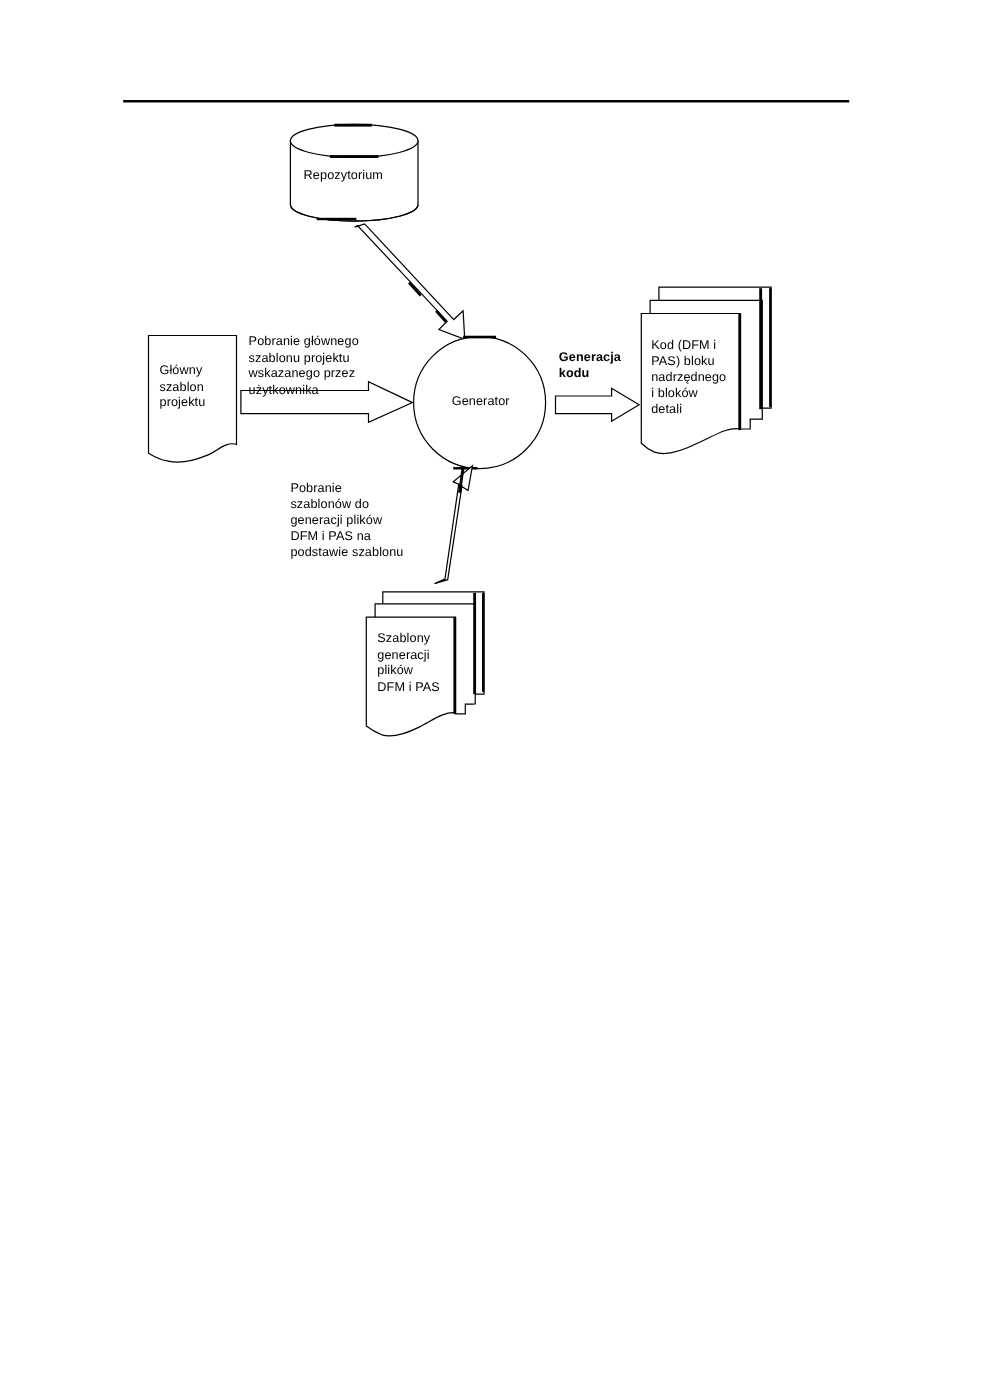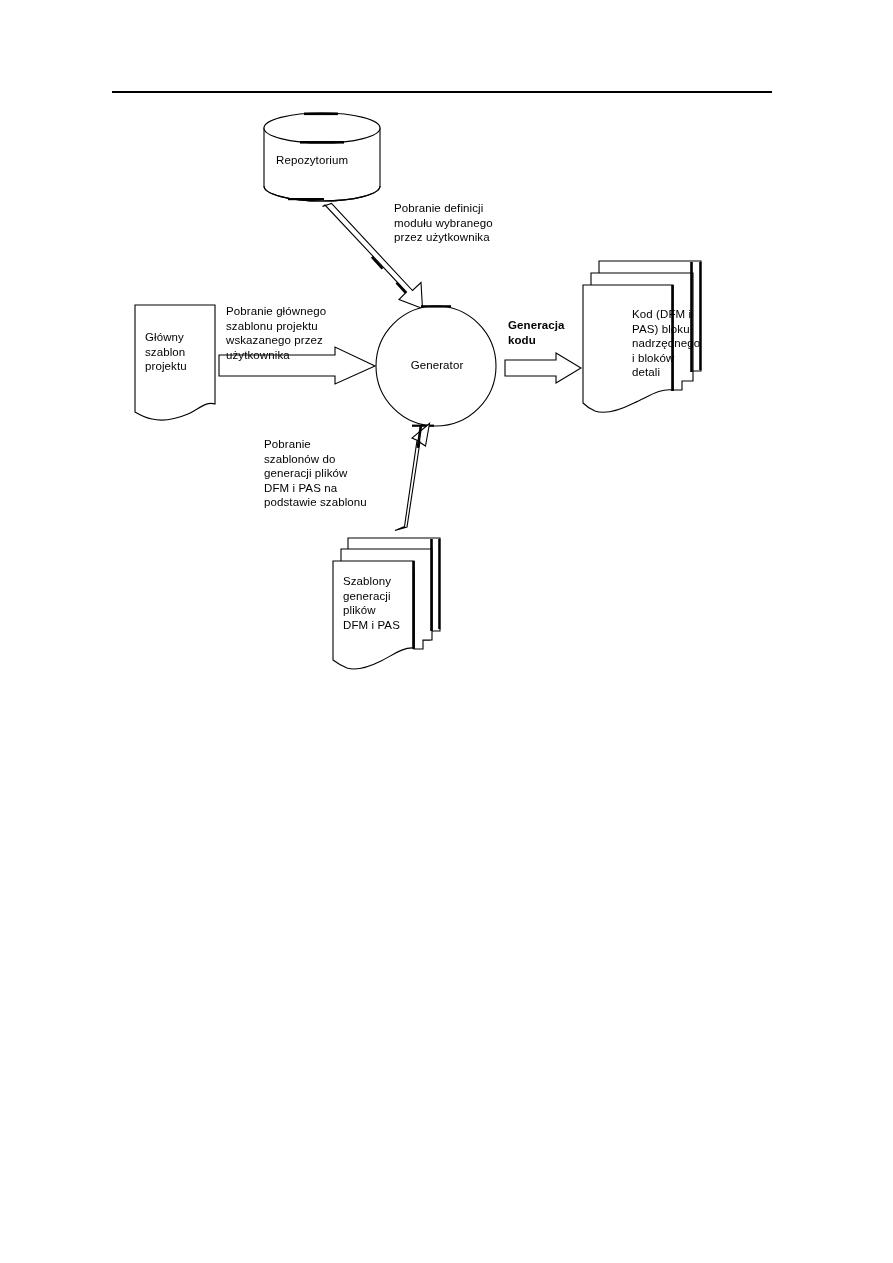--- a/index.html
+++ b/index.html
@@ -151,34 +151,31 @@
   <div class="node-text center" style="left:135px; top:332px; width:80px;"></div>
 
   <div class="node-text" style="left:276px; top:153px; width:110px; text-align:left;">Repozytorium</div>
 
   <div class="node-text" style="left:145px; top:330px; width:80px;">Główny
 szablon
 projektu</div>
 
   <div class="node-text center" style="left:396px; top:358px; width:82px;">Generator</div>
 
-  <div class="node-text" style="left:592px; top:307px; width:86px;margin-left:40px;">Kod (DFM i
+  <div class="node-text" style="left:592px; top:307px; width:86px;">Kod (DFM i
 PAS) bloku
 nadrzędnego
 i bloków
 detali</div>
 
   <div class="node-text" style="left:343px; top:574px; width:78px;">Szablony
 generacji
 plików
 DFM i PAS</div>
 
-  <div class="label-block" style="left:394px; top:201px; width:160px;">Pobranie definicji
-modułu wybranego
-przez użytkownika</div>
 
   <div class="label-block" style="left:226px; top:304px; width:160px;">Pobranie głównego
 szablonu projektu
 wskazanego przez
 użytkownika</div>
 
   <div class="label-block" style="left:508px; top:318px; width:70px;font-weight:bold;">Generacja
 kodu</div>
 
   <div class="label-block" style="left:264px; top:437px; width:150px;">Pobranie

